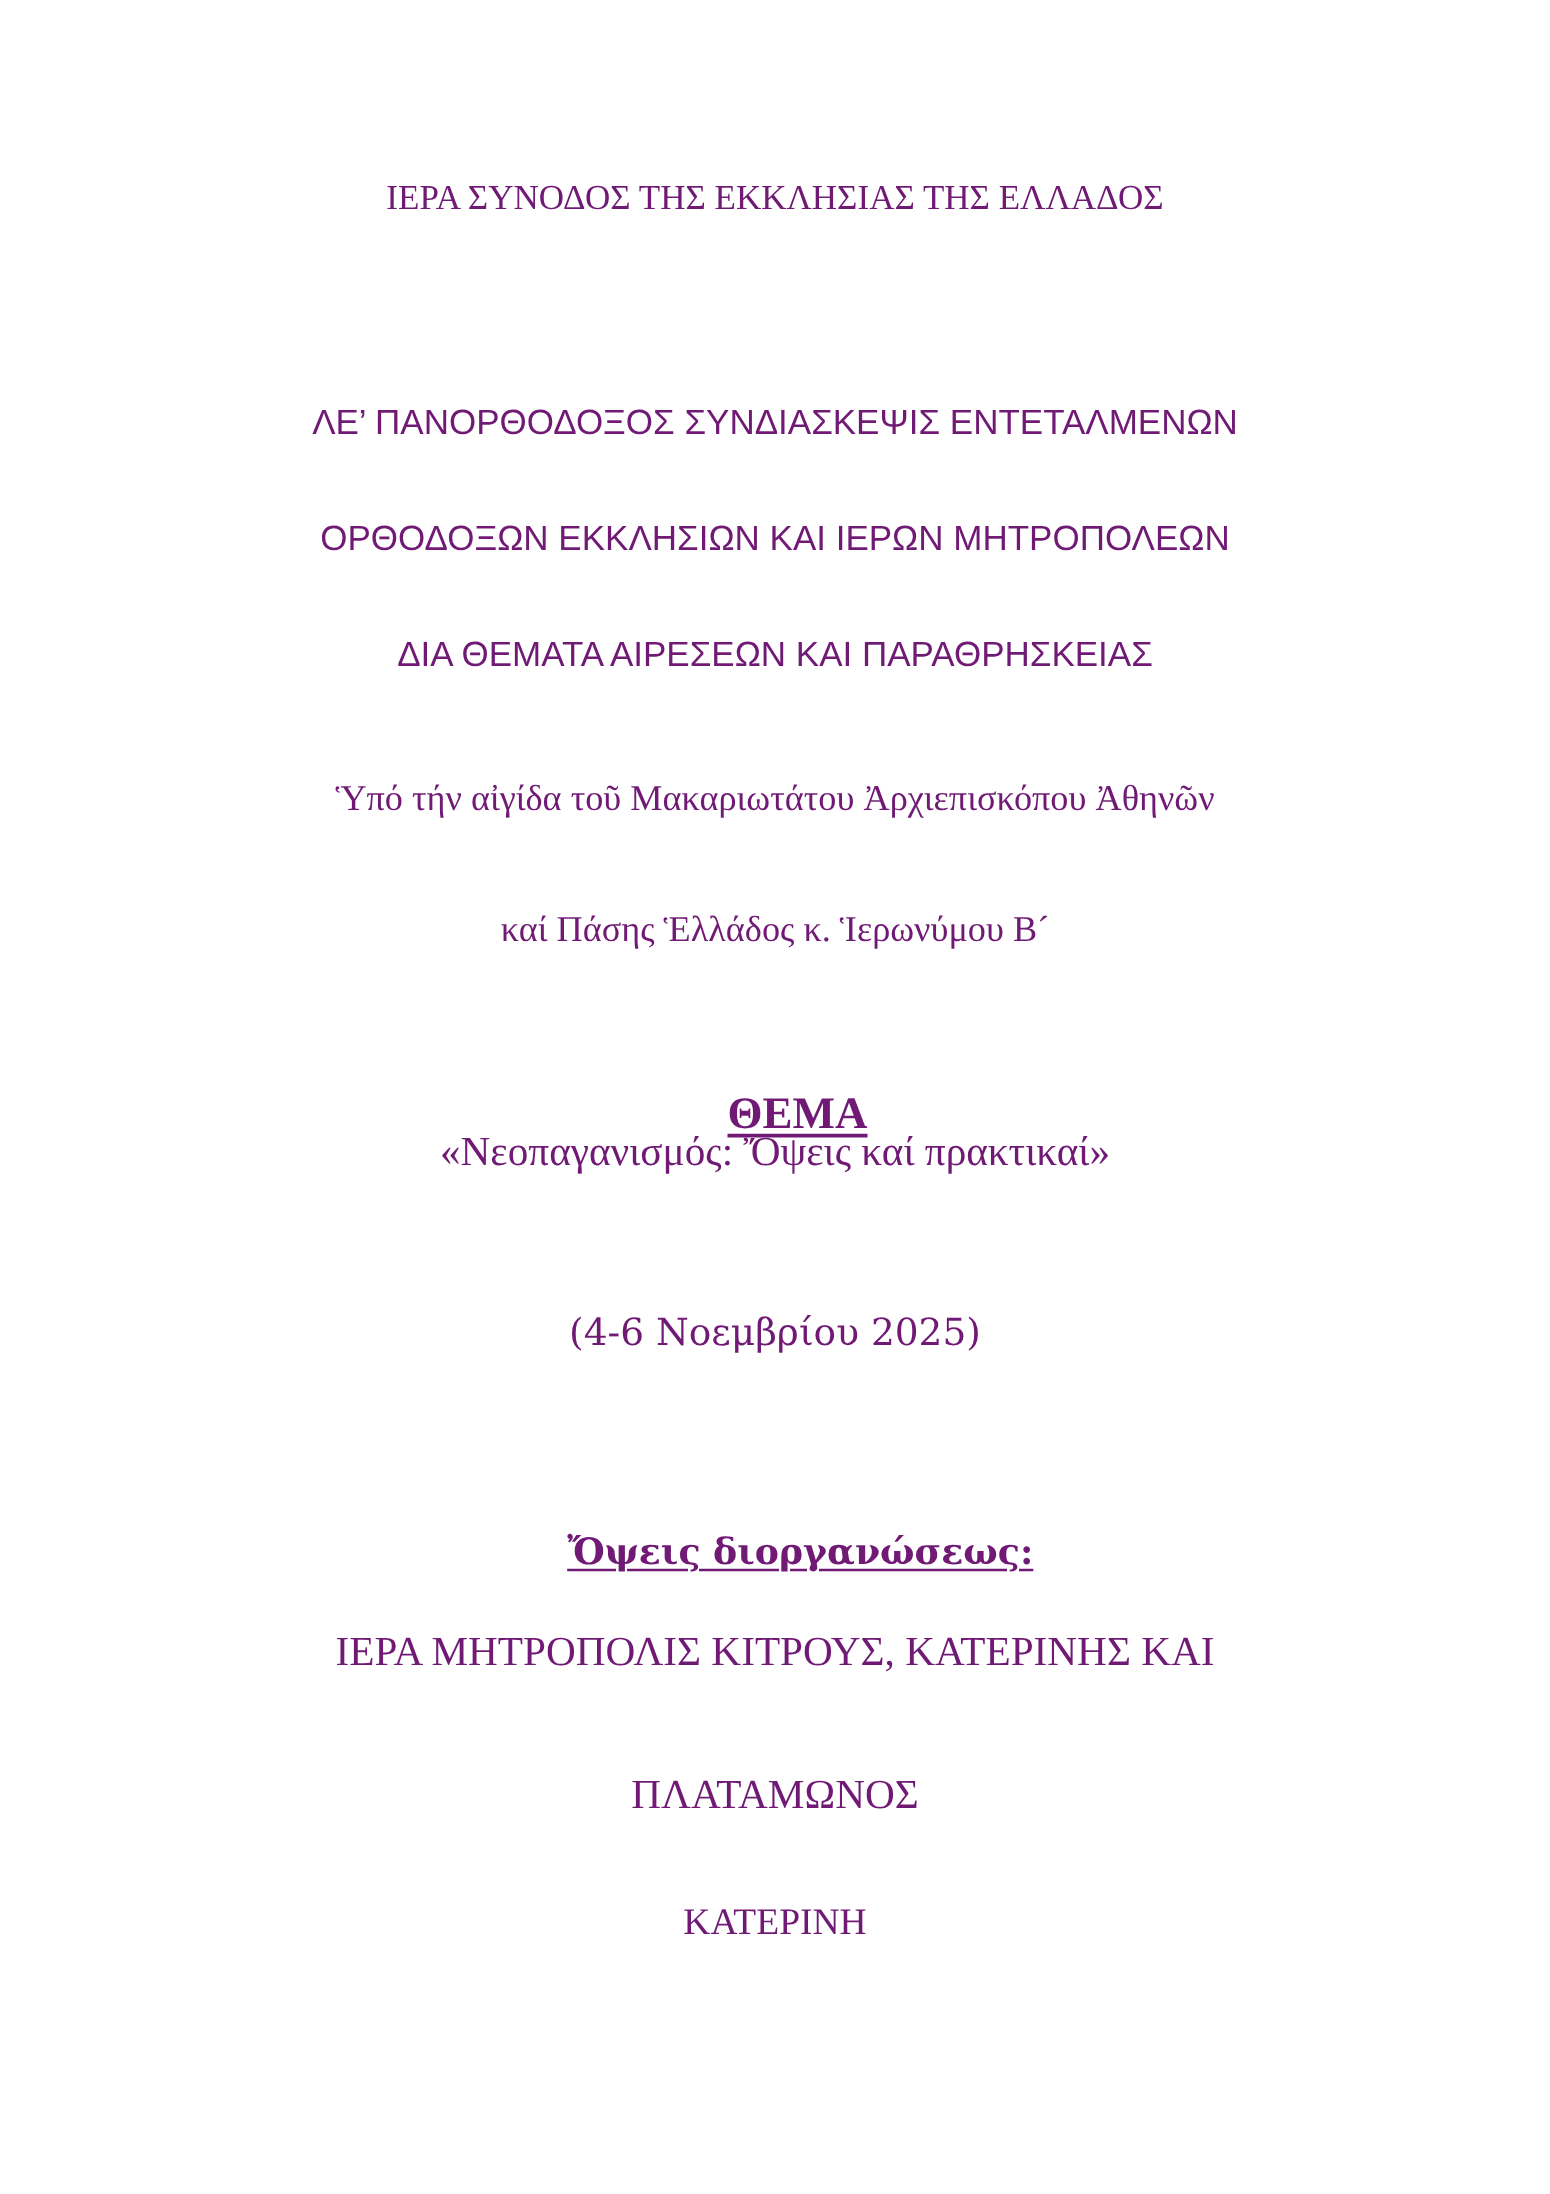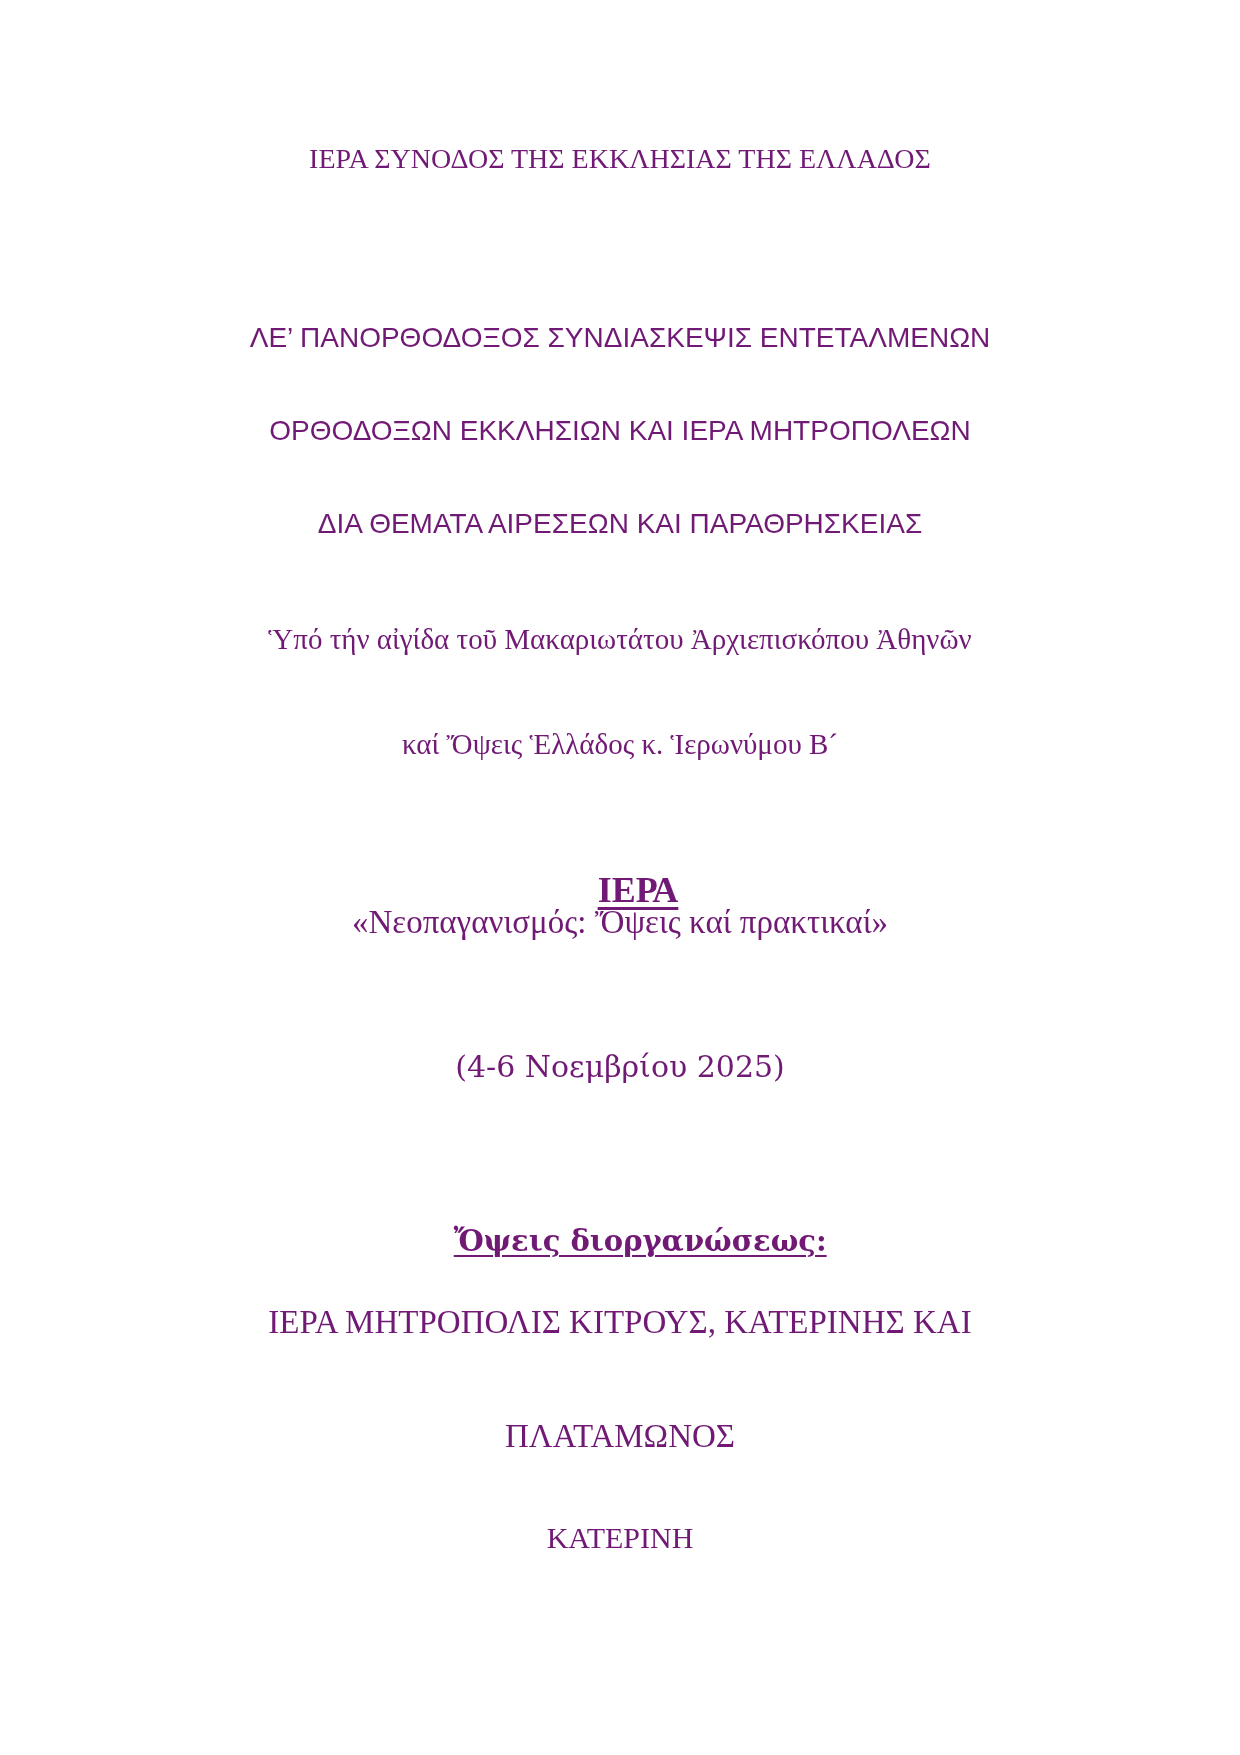--- a/index.html
+++ b/index.html
@@ -88,31 +88,31 @@
 </style>
 </head>
 <body>
 
 <div class="page">
 
   <div class="line serif synod-title">ΙΕΡΑ ΣΥΝΟΔΟΣ ΤΗΣ ΕΚΚΛΗΣΙΑΣ ΤΗΣ ΕΛΛΑΔΟΣ</div>
 
   <div class="line sans conference">
     <div>ΛΕ’ ΠΑΝΟΡΘΟΔΟΞΟΣ ΣΥΝΔΙΑΣΚΕΨΙΣ ΕΝΤΕΤΑΛΜΕΝΩΝ</div>
-    <div>ΟΡΘΟΔΟΞΩΝ ΕΚΚΛΗΣΙΩΝ ΚΑΙ ΙΕΡΑ ΜΗΤΡΟΠΟΛΕΩΝ</div>
+    <div>ΟΡΘΟΔΟΞΩΝ ΕΚΚΛΗΣΙΩΝ ΚΑΙ ΙΕΡΩΝ ΜΗΤΡΟΠΟΛΕΩΝ</div>
     <div>ΔΙΑ ΘΕΜΑΤΑ ΑΙΡΕΣΕΩΝ ΚΑΙ ΠΑΡΑΘΡΗΣΚΕΙΑΣ</div>
   </div>
 
   <div class="line serif patronage">
     <div>Ὑπό τήν αἰγίδα τοῦ Μακαριωτάτου Ἀρχιεπισκόπου Ἀθηνῶν</div>
-    <div>καί Ὄψεις Ἑλλάδος κ. Ἱερωνύμου Β´</div>
+    <div>καί Πάσης Ἑλλάδος κ. Ἱερωνύμου Β´</div>
   </div>
 
   <div class="line serif thema-heading">
-    <span class="u">ΙΕΡΑ</span>
+    <span class="u">ΘΕΜΑ</span>
   </div>
 
   <div class="line serif thema-title">«Νεοπαγανισμός: Ὄψεις καί πρακτικαί»</div>
 
   <div class="line oldserif event-dates">(4-6 Νοεμβρίου 2025)</div>
 
   <div class="line oldserif organizers-label">
     <span class="u">Ὄψεις διοργανώσεως:</span>
   </div>
 

